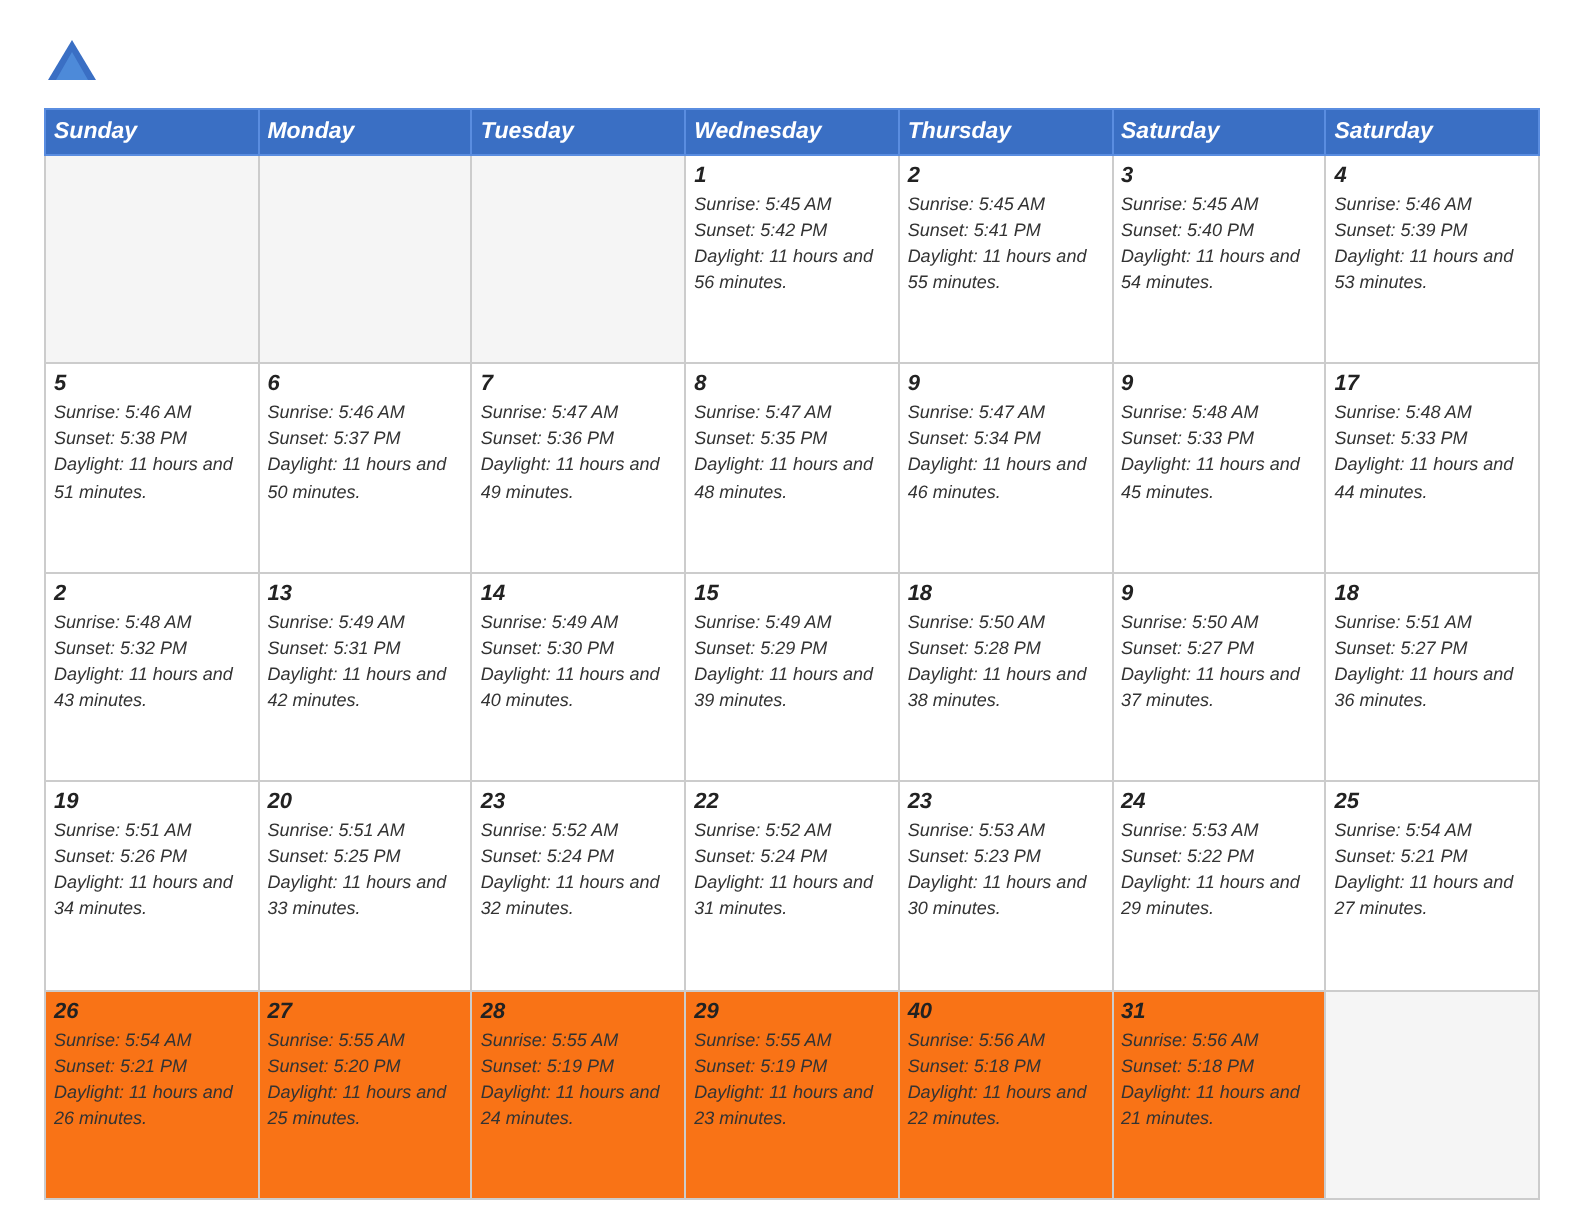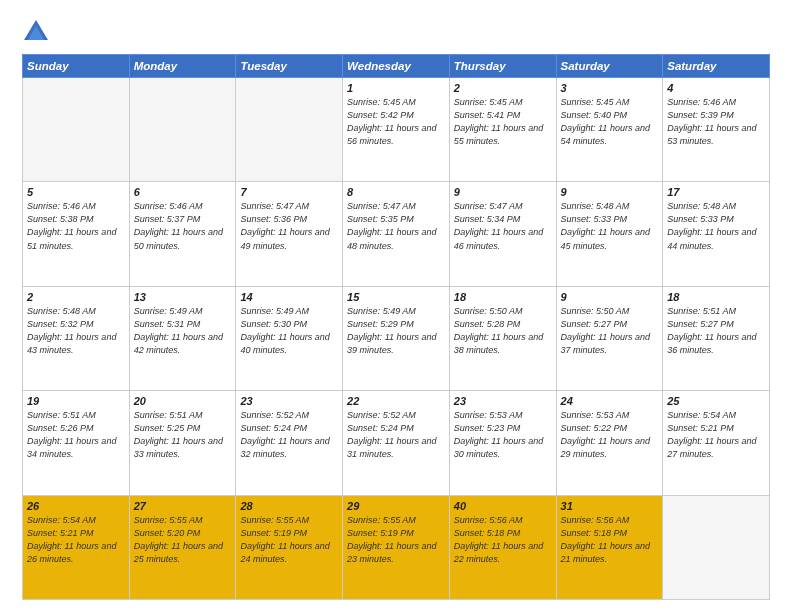--- a/index.html
+++ b/index.html
@@ -80,21 +80,21 @@
     .calendar td {
       vertical-align: top;
       padding: 4px 4px 3px 4px;
       border: 1px solid #ccc;
       font-size: 9.2px;
       color: #222;
       background: #fff;
       height: 82px;
     }
     .calendar tr:last-child td {
-      background: #eab308;
+      background: #f97316;
     }
     .day-num {
       font-size: 11px;
       font-weight: bold;
       margin-bottom: 2px;
       display: block;
     }
     .day-info {
       font-size: 9px;
       line-height: 1.45;

